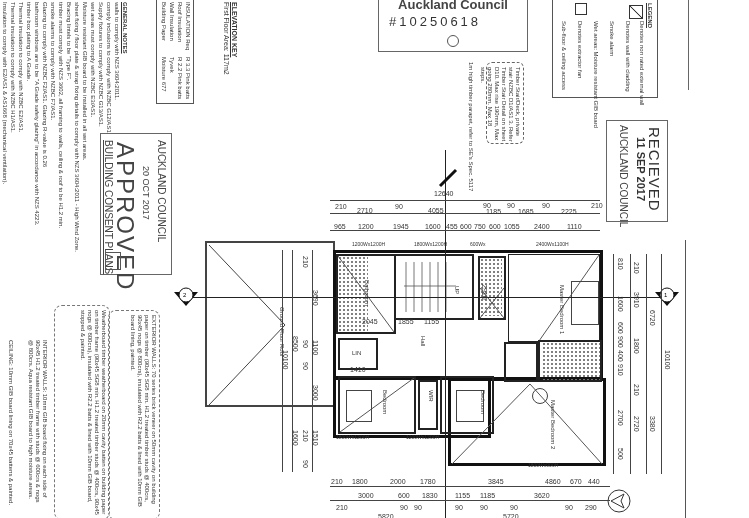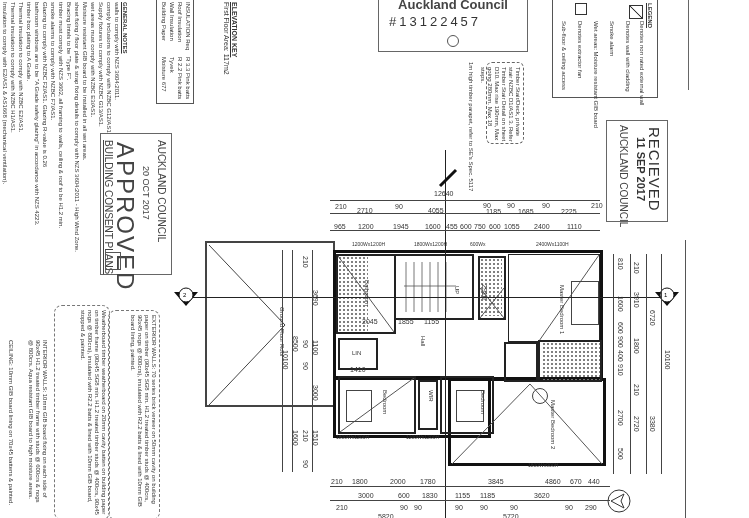--- a/index.html
+++ b/index.html
@@ -63,21 +63,21 @@
     <rect x="40" y="16" width="8" height="9" fill="#fff" stroke="#333" stroke-width="1"></rect>
     <rect x="22" y="32" width="8" height="8" fill="#fff" stroke="#333" stroke-width="1"></rect>
     <text x="2" y="19" font-size="6" fill="#222" font-family="Liberation Sans, sans-serif">A</text>
     <text x="42" y="23" font-size="6" fill="#222" font-family="Liberation Sans, sans-serif">C</text>
     <text x="24" y="39" font-size="6" fill="#222" font-family="Liberation Sans, sans-serif">B</text>
   </svg>
 </div>
 
 <div class="abs stamp" style="left:378px;top:-6px;width:148px;height:56px;border-color:#666;">
   <div class="abs" style="left:0;right:0;top:2px;text-align:center;font-size:13px;font-weight:bold;color:#444;">Auckland Council</div>
-  <div class="abs" style="left:10px;top:19px;font-size:13px;letter-spacing:3px;color:#333;">#13122457</div>
+  <div class="abs" style="left:10px;top:19px;font-size:13px;letter-spacing:3px;color:#333;">#10250618</div>
   <div class="abs" style="left:68px;top:40px;width:10px;height:10px;border-radius:50%;border:1px solid #555;"></div>
 </div>
 
 <div class="abs" style="left:486px;top:62px;width:36px;height:80px;border:1px dashed #666;border-radius:6px;">
   <div class="abs rot tiny" style="left:34px;top:4px;width:75px;white-space:normal;">Timber Stair/Deck, private stair NZBC D1/AS1 3. Refer Timber Stair Detail on sheet D10. Max rise 190mm, Max going 280mm. Max 18 steps.</div>
 </div>
 <div class="abs rot tiny" style="left:474px;top:62px;">1m high timber parapet, refer to SE's Spec. 5117</div>
 
 <div class="abs" style="left:552px;top:-2px;width:104px;height:98px;border:1px solid #555;">
   <div class="abs rot tiny" style="left:100px;top:4px;font-weight:bold;text-decoration:underline;">LEGEND</div>

